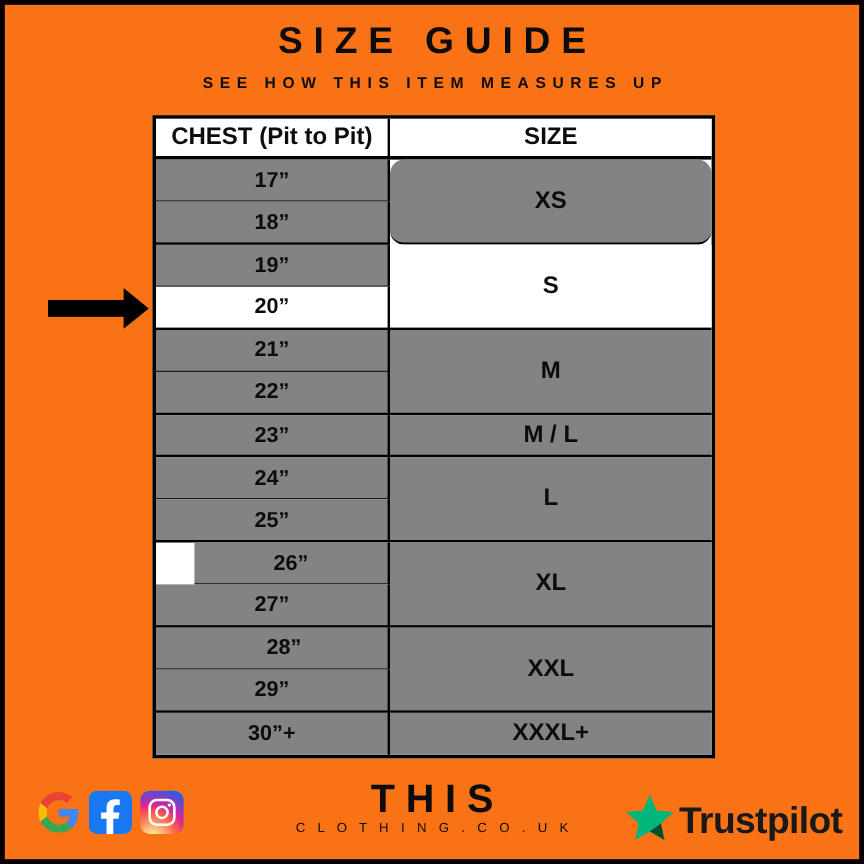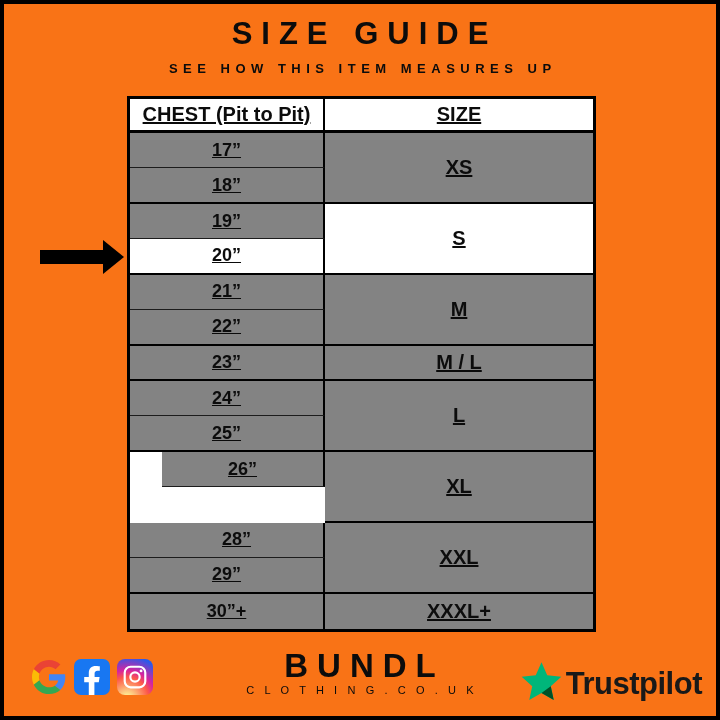--- a/index.html
+++ b/index.html
@@ -21,21 +21,20 @@
     text-align:center; font-size:13px; font-weight:bold;
     letter-spacing:5.5px; text-indent:5.5px; color:#0c0c0c;
   }
 
   
   .size-table {
     position:absolute; left:123px; top:92px; width:469px; height:536px;
     border:3px solid #000; background:#fff;
     display:grid; grid-template-columns:195px 1fr;
     grid-template-rows:34px repeat(14, 1fr);
-    text-decoration:underline;
   }
   .cell {
     display:flex; align-items:center; justify-content:center;
     font-weight:bold; color:#0c0c0c; overflow:hidden;
   }
   .head { background:#fff; border-bottom:3px solid #000; font-size:20px; }
   .head.col1 { grid-row:1; grid-column:1; border-right:2px solid #000; }
   .head.col2 { grid-row:1; grid-column:2; }
   .measure {
     background:var(--cell-gray,#838383); font-size:18px;
@@ -76,33 +75,34 @@
 
   <div class="title">SIZE GUIDE</div>
   <div class="subtitle">SEE HOW THIS ITEM MEASURES UP</div>
 
   <div class="size-table">
     <div class="cell head col1">CHEST (Pit to Pit)</div>
     <div class="cell head col2">SIZE</div>
 
   <div class="cell measure" style="grid-area: 2 / 1;">17”</div>
       <div class="cell measure group-end" style="grid-area: 3 / 1;">18”</div>
-      <div class="cell size-cell" style="grid-area: 2 / 2 / span 2;">XS</div>
+      <div class="cell size-cell" style="grid-area: 2 / 2 / span 2; border-radius: 12px;">XS</div>
       <div class="cell measure" style="grid-area: 4 / 1;">19”</div>
       <div class="cell measure hl group-end" style="grid-area: 5 / 1;">20”</div>
       <div class="cell size-cell hl" style="grid-area: 4 / 2 / span 2;">S</div>
       <div class="cell measure" style="grid-area: 6 / 1;">21”</div>
       <div class="cell measure group-end" style="grid-area: 7 / 1;">22”</div>
       <div class="cell size-cell" style="grid-area: 6 / 2 / span 2;">M</div>
       <div class="cell measure group-end" style="grid-area: 8 / 1;">23”</div>
       <div class="cell size-cell" style="grid-area: 8 / 2 / span 1;">M / L</div>
       <div class="cell measure" style="grid-area: 9 / 1;">24”</div>
       <div class="cell measure group-end" style="grid-area: 10 / 1;">25”</div>
       <div class="cell size-cell" style="grid-area: 9 / 2 / span 2;">L</div>
       <div class="cell measure" style="grid-area: 11 / 1; margin-left: 32px;">26”</div>
+      <div class="cell measure group-end" style="grid-area: 12 / 1;">27”</div>
       <div class="cell size-cell" style="grid-area: 11 / 2 / span 2;">XL</div>
       <div class="cell measure" style="grid-area: 13 / 1; padding-left: 20px;">28”</div>
       <div class="cell measure group-end" style="grid-area: 14 / 1;">29”</div>
       <div class="cell size-cell" style="grid-area: 13 / 2 / span 2;">XXL</div>
       <div class="cell measure group-end last" style="grid-area: 15 / 1;">30”+</div>
       <div class="cell size-cell last" style="grid-area: 15 / 2 / span 1;">XXXL+</div>
     </div>
 
   <div class="arrow">
     <div class="arrow-shaft"></div>
@@ -127,21 +127,21 @@
     <div class="insta-tile">
       <svg width="26" height="26" viewBox="0 0 24 24" fill="none" aria-hidden="true">
         <rect x="2.5" y="2.5" width="19" height="19" rx="5.5" stroke="#fff" stroke-width="2"></rect>
         <circle cx="12" cy="12" r="4.3" stroke="#fff" stroke-width="2"></circle>
         <circle cx="17.6" cy="6.4" r="1.3" fill="#fff"></circle>
       </svg>
     </div>
   </div>
 
   <div class="brand">
-    <div class="brand-name">BUNDL</div>
+    <div class="brand-name">THIS</div>
     <div class="brand-tagline">C L O T H I N G . C O . U K</div>
   </div>
 
   <div class="trustpilot">
     <span>
       <svg width="41" height="41" viewBox="0 0 24 24" aria-hidden="true">
         <polygon fill="#00B67A" points="12,0.8 15.35,8.39 23.6,9.23 17.42,14.76 19.17,22.87 12,18.7 4.83,22.87 6.58,14.76 0.4,9.23 8.65,8.39"></polygon>
         <polygon fill="#005128" points="12,18.7 19.17,22.87 17.42,14.76"></polygon>
       </svg>
     </span>

